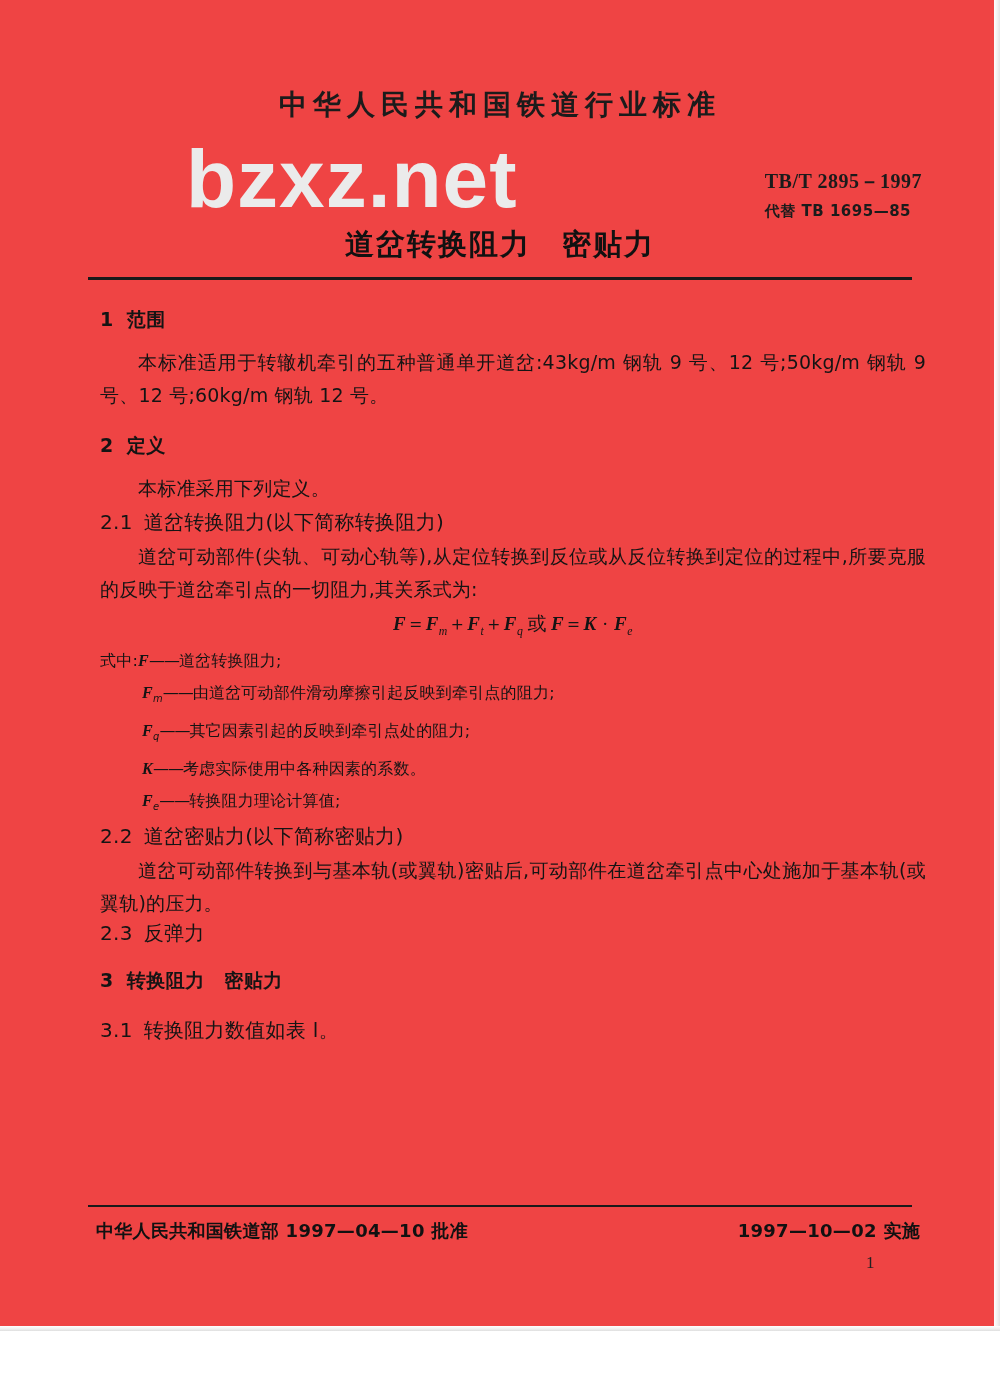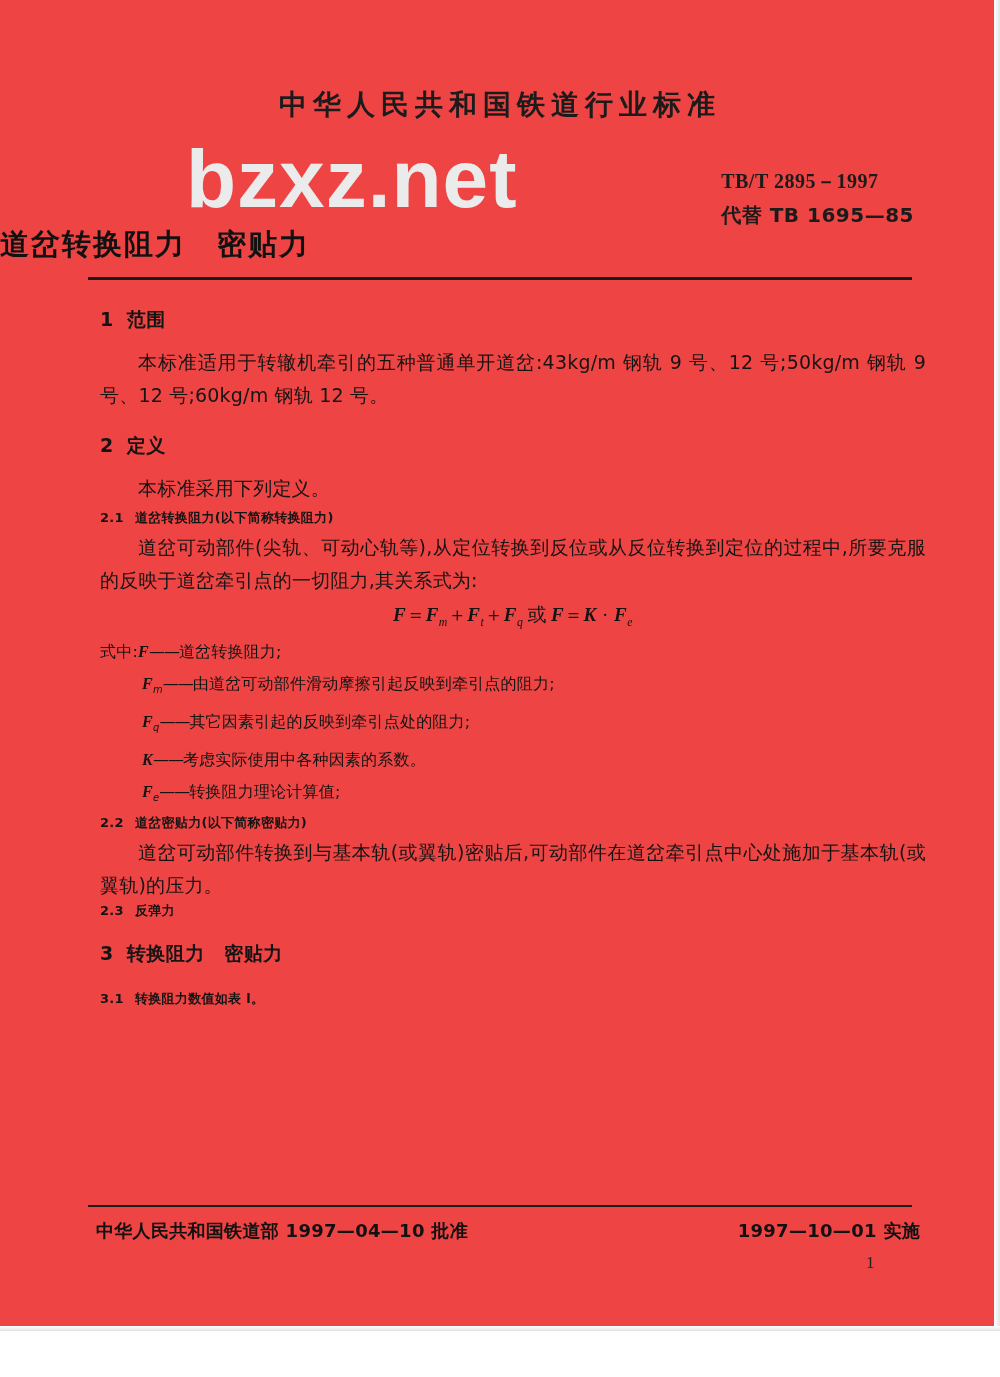--- a/index.html
+++ b/index.html
@@ -53,47 +53,47 @@
     text-align: center;
     font-family: "DejaVu Sans", "Liberation Sans", sans-serif;
     font-weight: 700;
     font-size: 28px;
     letter-spacing: 6px;
     color: #1b1b1b;
   }
 
   .std-number-block {
     position: absolute;
-    right: 86px;
+    right: 78px;
     top: 168px;
     text-align: left;
     color: #1b1b1b;
   }
   .std-number {
     font-family: "Liberation Serif", serif;
     font-size: 20px;
     font-weight: 700;
     letter-spacing: 0.5px;
     white-space: nowrap;
   }
   .std-replaces {
     margin-top: 7px;
     font-family: "DejaVu Sans", "Liberation Sans", sans-serif;
-    font-size: 20px;
+    font-size: 15px;
     font-weight: 700;
     letter-spacing: 0.5px;
     white-space: nowrap;
   }
 
   .doc-title {
     position: absolute;
     left: 0;
     top: 225px;
     width: 1000px;
-    text-align: left;
+    text-align: center;
     font-family: Liberation Sans, sans-serif;
     font-weight: 700;
     font-size: 29px;
     letter-spacing: 2px;
     color: #111111;
   }
 
   .rule {
     position: absolute;
     left: 88px;
@@ -115,22 +115,22 @@
     font-family: "DejaVu Sans", "Liberation Sans", sans-serif;
     font-weight: 700;
     font-size: 19px;
     letter-spacing: 0.5px;
     margin: 0 0 13px 0;
   }
   .h-sec .num { margin-right: 13px; }
 
   .h-sub {
     font-family: "DejaVu Sans", "Liberation Sans", sans-serif;
-    font-weight: 700;
-    font-size: 13px;
+    font-weight: 400;
+    font-size: 20px;
     letter-spacing: 0.3px;
     margin: 0 0 4px 0;
   }
   .h-sub .num { margin-right: 11px; }
 
   p.para {
     font-family: "DejaVu Sans", "Liberation Sans", sans-serif;
     font-size: 19px;
     line-height: 33px;
     margin: 0 0 4px 0;
@@ -276,18 +276,18 @@
     <div class="h-sub">
       <span class="num">3.1</span><span>转换阻力数值如表 l。</span>
     </div>
 
   </div>
 
   <div class="rule rule-bottom"></div>
 
   <div class="footer">
     <div>中华人民共和国铁道部 1997—04—10 批准</div>
-    <div>1997—10—01 实施</div>
+    <div>1997—10—02 实施</div>
   </div>
 
   <div class="page-number">1</div>
 
 </div>
 
 </body></html>

